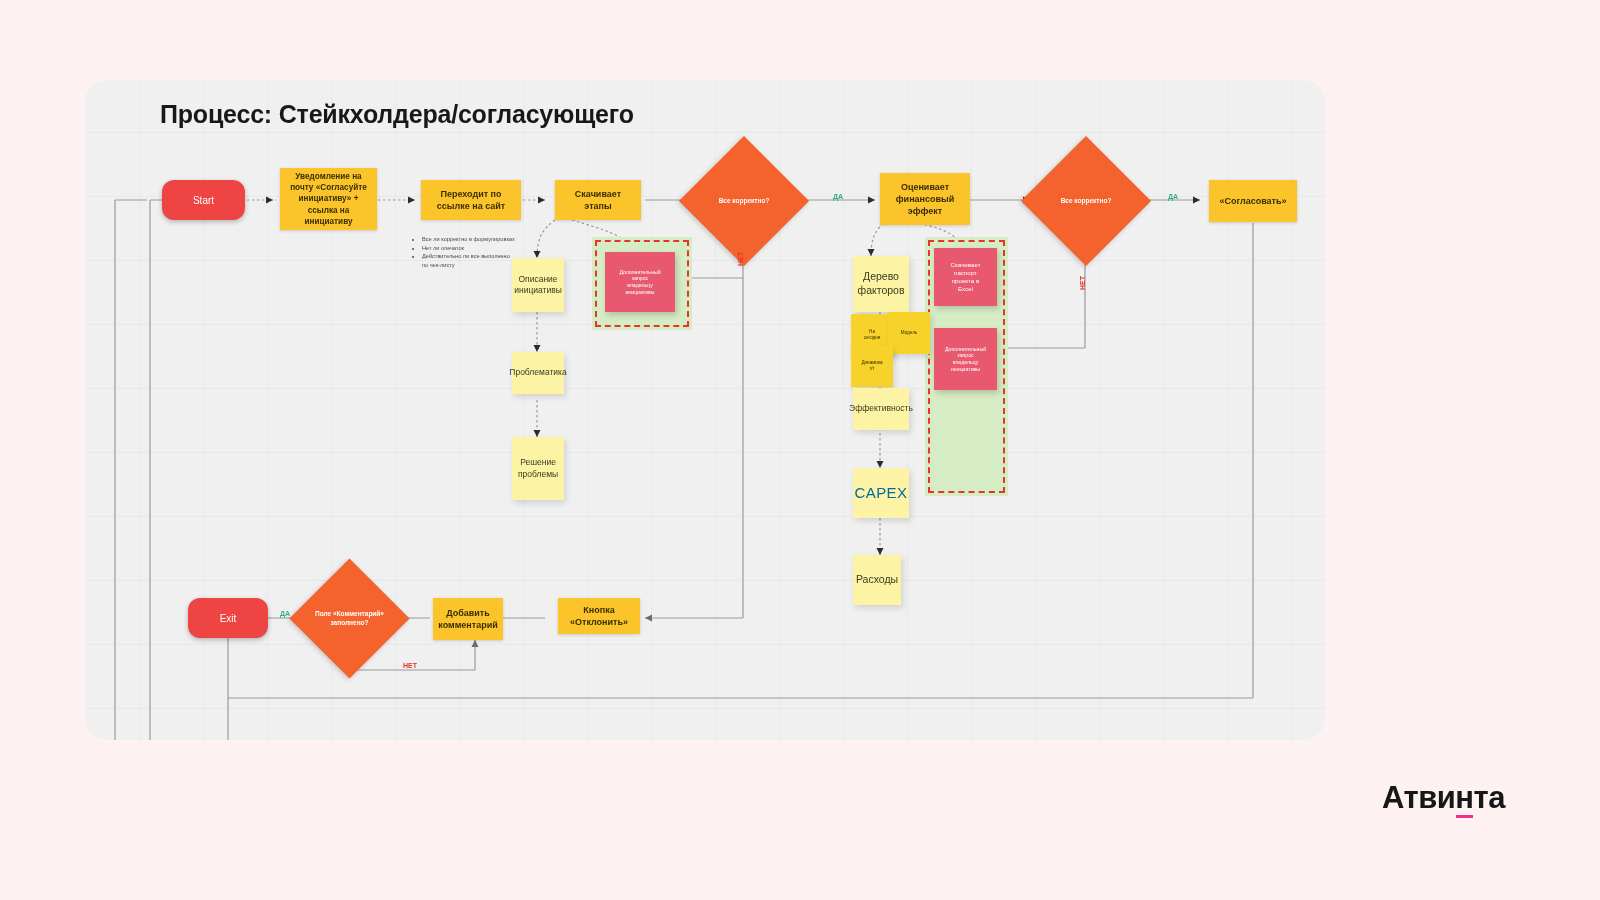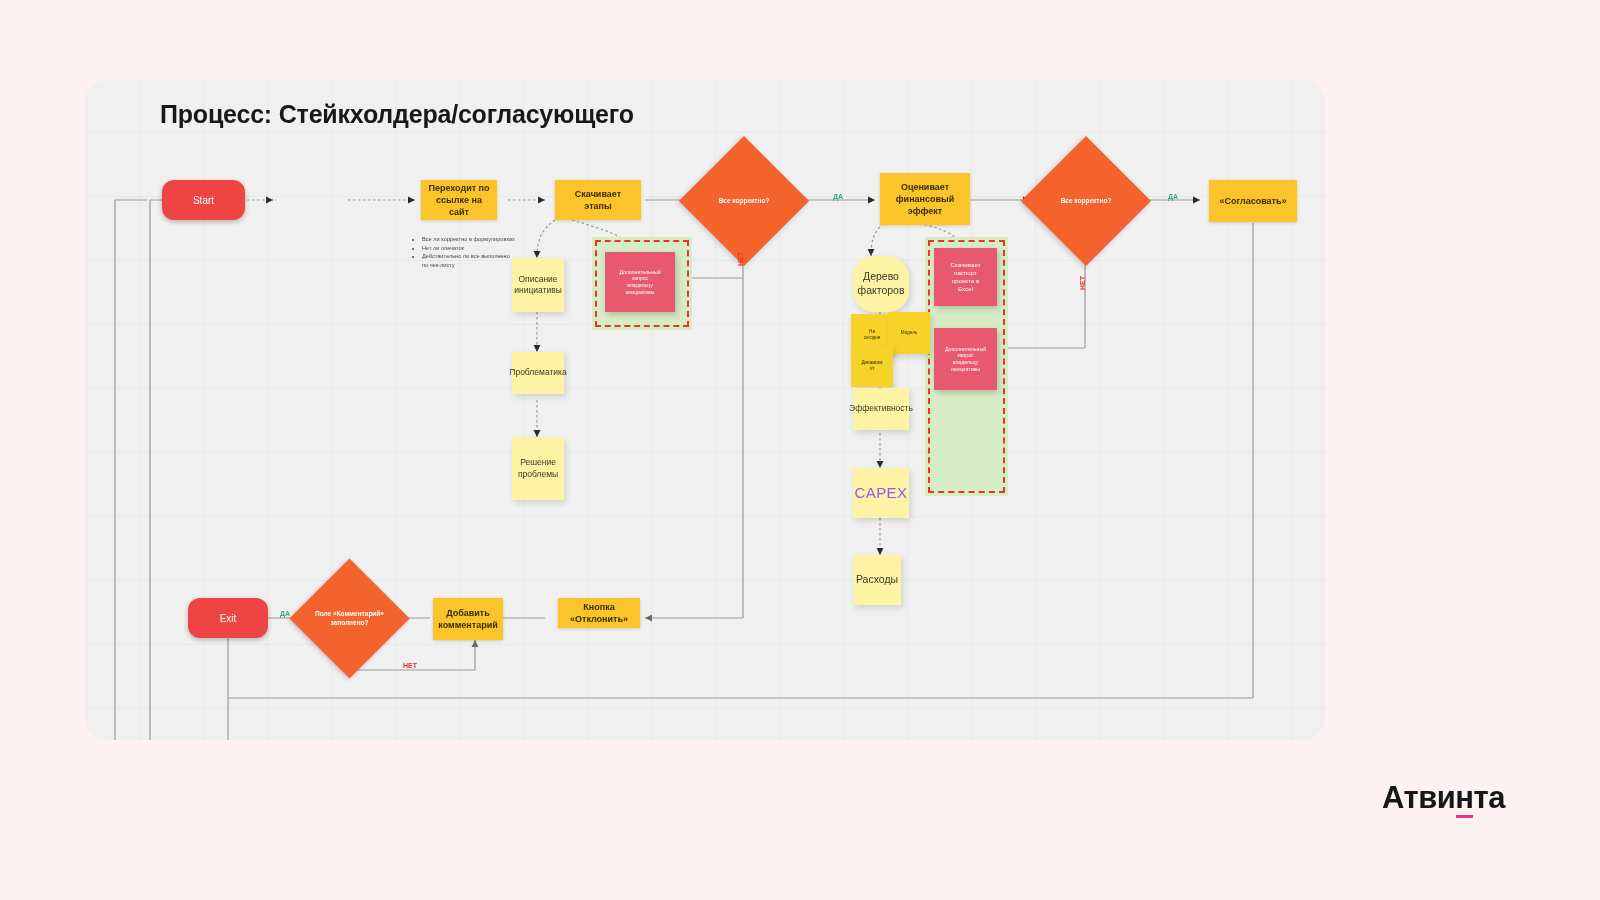--- a/index.html
+++ b/index.html
@@ -62,21 +62,21 @@
     line-height: 1.3; font-weight: 600; padding: 0 6px;
   }
   .sticky {
     background: #fcf3a5; color: #3b3b20;
     display: flex; align-items: center; justify-content: center;
     text-align: center; line-height: 1.3;
     box-shadow: 2px 3px 6px rgba(0,0,0,0.13);
     font-size: 8.5px; padding: 21px;
   }
   .sticky.lg { font-size: 10.5px; }
-  .sticky.xl { font-size: 15px; letter-spacing: .4px; color: #8b5cf6; }
+  .sticky.xl { font-size: 15px; letter-spacing: .4px; color: #0369a1; }
   .sticky.tiny { font-size: 4.6px; background: #f7d32a; color: #3a2f00; line-height: 1.25; }
   .sticky.pink {
     background: #e8586f; color: #ffffff; font-size: 5.2px;
     box-shadow: 2px 3px 6px rgba(0,0,0,0.18);
   }
   .sticky.pink.lgp { font-size: 6.2px; }
   .greenzone {
     position: absolute; background: #d6ecc4; z-index: 10;
   }
   .reddash {
@@ -180,22 +180,23 @@
       <path d="M143,618 L143,660"></path>
       <path d="M65,660 L65,120"></path>
       <path d="M65,120 L120,120" marker-end="url(#arl)"></path>
       <path d="M30,660 L30,120"></path>
       <path d="M30,120 L62,120"></path>
     </g>
   </svg>
 
   <div class="node term" style="left:77px; top:100px; width:83px; height:40px;">Start</div>
 
-
-  <div class="node proc big" style="left:336px; top:100px; width:76px; height:40px;">Переходит по ссылке на сайт</div>
+  <div class="node proc" style="left:195px; top:88px; width:97px; height:62px;">Уведомление на почту «Согласуйте инициативу» + ссылка на инициативу</div>
+
+  <div class="node proc big" style="left:336px; top:100px; width:100px; height:40px;">Переходит по ссылке на сайт</div>
 
   <div class="node proc big" style="left:470px; top:100px; width:86px; height:40px;">Скачивает этапы</div>
 
   <div class="node diamond-wrap" style="left:613px; top:75px; width:92px; height:92px;">
     <div class="diamond"></div>
     <div class="diamond-txt">Все корректно?</div>
   </div>
 
   <div class="node proc big" style="left:795px; top:93px; width:90px; height:52px;">Оценивает финансовый эффект</div>
 
@@ -211,21 +212,21 @@
     <li>Нет ли опечаток</li>
     <li>Действительно ли все выполнено по чек-листу</li>
   </ul>
 
   <div class="node sticky" style="left:427px; top:178px; width:52px; height:54px;">Описание инициативы</div>
   <div class="node sticky" style="left:427px; top:272px; width:52px; height:41px;">Проблематика</div>
   <div class="node sticky" style="left:427px; top:357px; width:52px; height:63px;">Решение проблемы</div>
 
   <div class="node sticky pink" style="left:520px; top:172px; width:70px; height:60px;">Дополнительный запрос владельцу инициативы</div>
 
-  <div class="node sticky lg" style="left:768px; top:176px; width:56px; height:56px;border-radius:21px;">Дерево факторов</div>
+  <div class="node sticky lg" style="left:768px; top:176px; width:56px; height:56px;">Дерево факторов</div>
 
   <div class="node sticky tiny" style="left:766px; top:234px; width:27px; height:26px;">На сегодня</div>
   <div class="node sticky tiny" style="left:803px; top:232px; width:25px; height:25px;">Модель</div>
   <div class="node sticky tiny" style="left:766px; top:265px; width:27px; height:25px;">Динамика r/r</div>
 
   <div class="node sticky" style="left:768px; top:308px; width:56px; height:40px;">Эффективность</div>
   <div class="node sticky xl" style="left:768px; top:388px; width:56px; height:50px;">CAPEX</div>
   <div class="node sticky lg" style="left:768px; top:475px; width:48px; height:50px;">Расходы</div>
 
   <div class="node sticky pink lgp" style="left:849px; top:168px; width:63px; height:58px;">Скачивает паспорт проекта в Excel</div>
@@ -233,21 +234,21 @@
 
   <div class="node term" style="left:103px; top:518px; width:80px; height:40px;">Exit</div>
 
   <div class="node diamond-wrap" style="left:222px; top:496px; width:85px; height:85px;">
     <div class="diamond"></div>
     <div class="diamond-txt">Поле «Комментарий» заполнено?</div>
   </div>
 
   <div class="node proc big" style="left:348px; top:518px; width:70px; height:42px;">Добавить комментарий</div>
 
-  <div class="node proc big" style="left:473px; top:518px; width:82px; height:30px;">Кнопка «Отклонить»</div>
+  <div class="node proc big" style="left:473px; top:518px; width:82px; height:36px;">Кнопка «Отклонить»</div>
 
   <div class="edgelabel lbl-yes" style="left:748px; top:113px;">ДА</div>
   <div class="edgelabel lbl-yes" style="left:1083px; top:113px;">ДА</div>
   <div class="edgelabel lbl-yes" style="left:195px; top:530px;">ДА</div>
   <div class="edgelabel lbl-no vert" style="left:652px; top:172px;">НЕТ</div>
   <div class="edgelabel lbl-no vert" style="left:994px; top:196px;">НЕТ</div>
   <div class="edgelabel lbl-no" style="left:318px; top:582px;">НЕТ</div>
 </div>
 
 <div id="logo"><span>Атви</span><span class="ul">н</span><span>та</span></div>

